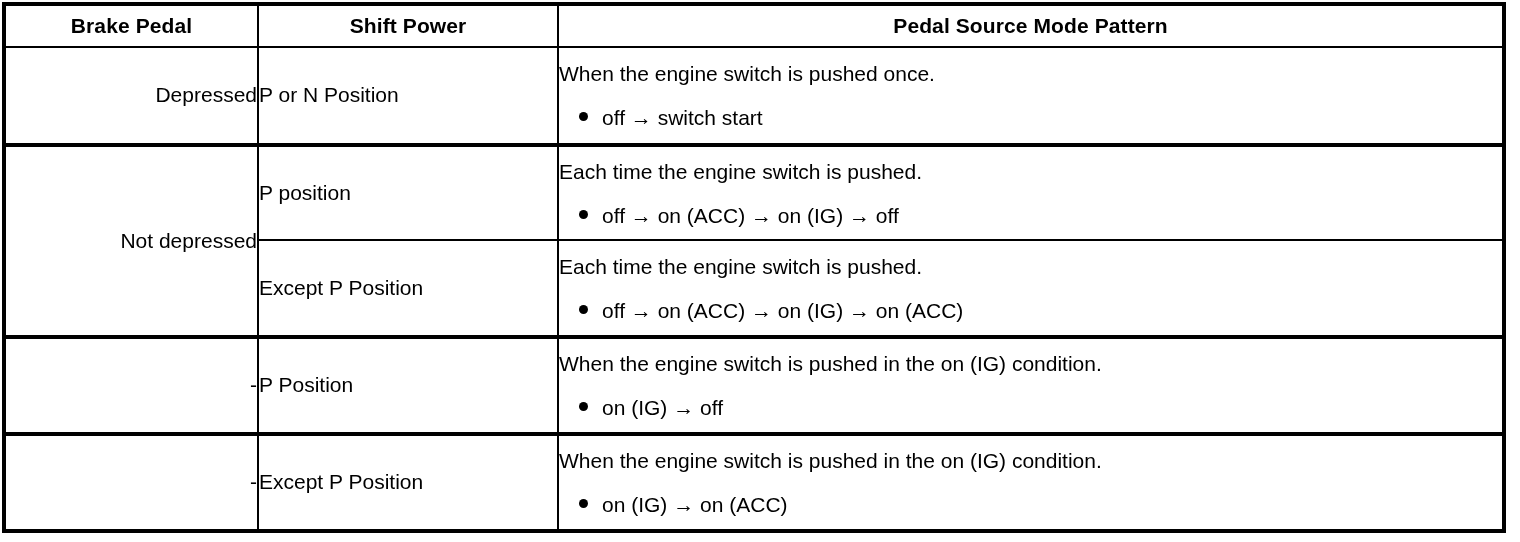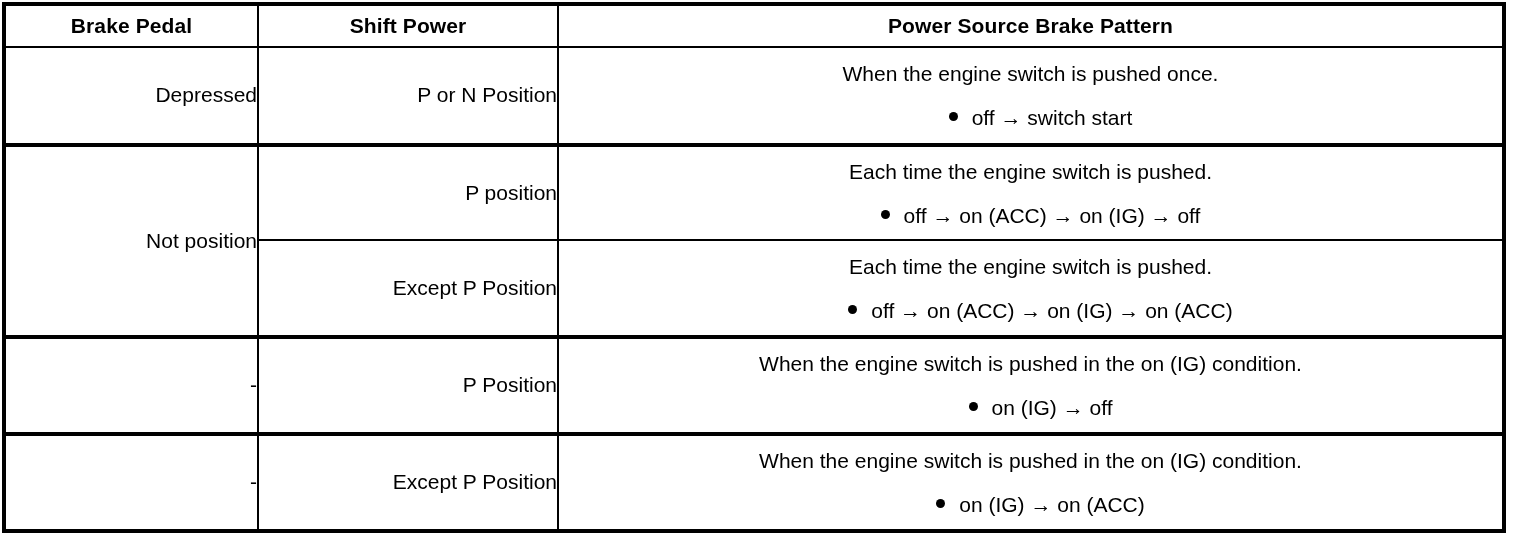--- a/index.html
+++ b/index.html
@@ -58,25 +58,25 @@
   tbody td {
     font-size: 21px;
     line-height: 1.15;
   }
   td.cond-cell {
     padding: 0 0 0 7px;
     text-align: right;
   }
   td.lever-cell {
     padding: 0 0 0 10px;
-    text-align: right;
+    text-align: left;
   }
   td.pattern-cell {
     padding: 8px 0 8px 8px;
-    text-align: center;
+    text-align: left;
   }
   
   tr.grp-top > td { border-top: 4px solid #000000; }
 
   .pattern-head {
     display: block;
     line-height: 1.15;
     margin: 4px 0 0 0;
     white-space: nowrap;
   }
@@ -116,21 +116,21 @@
 
     <thead>
       <tr>
         <th>
           <span class="hdr-label">Brake Pedal</span>
         </th>
         <th>
           <span class="hdr-label">Shift Power</span>
         </th>
         <th>
-          <span class="hdr-label">Power Source Brake Pattern</span>
+          <span class="hdr-label">Pedal Source Mode Pattern</span>
         </th>
       </tr>
     </thead>
 
     <tbody>
 
       <tr style="height:98px;">
         <td class="cond-cell">
           <span>Depressed</span>
         </td>
@@ -140,21 +140,21 @@
         <td class="pattern-cell">
           <span class="pattern-head">When the engine switch is pushed once.</span>
           <span class="pattern-bullet-row">
             <span class="bullet-dot"></span><span class="bullet-text">off → switch start</span>
           </span>
         </td>
       </tr>
 
       <tr class="grp-top" style="height:95px;">
         <td class="cond-cell" rowspan="2">
-          <span>Not position</span>
+          <span>Not depressed</span>
         </td>
         <td class="lever-cell">
           <span>P position</span>
         </td>
         <td class="pattern-cell">
           <span class="pattern-head">Each time the engine switch is pushed.</span>
           <span class="pattern-bullet-row">
             <span class="bullet-dot"></span><span class="bullet-text">off → on (ACC) → on (IG) → off</span>
           </span>
         </td>

